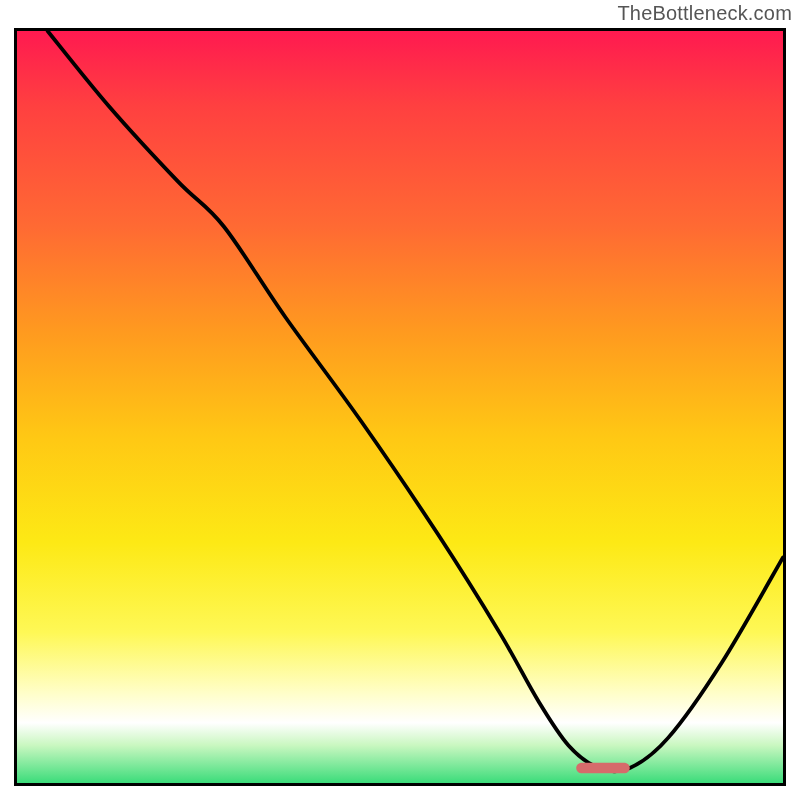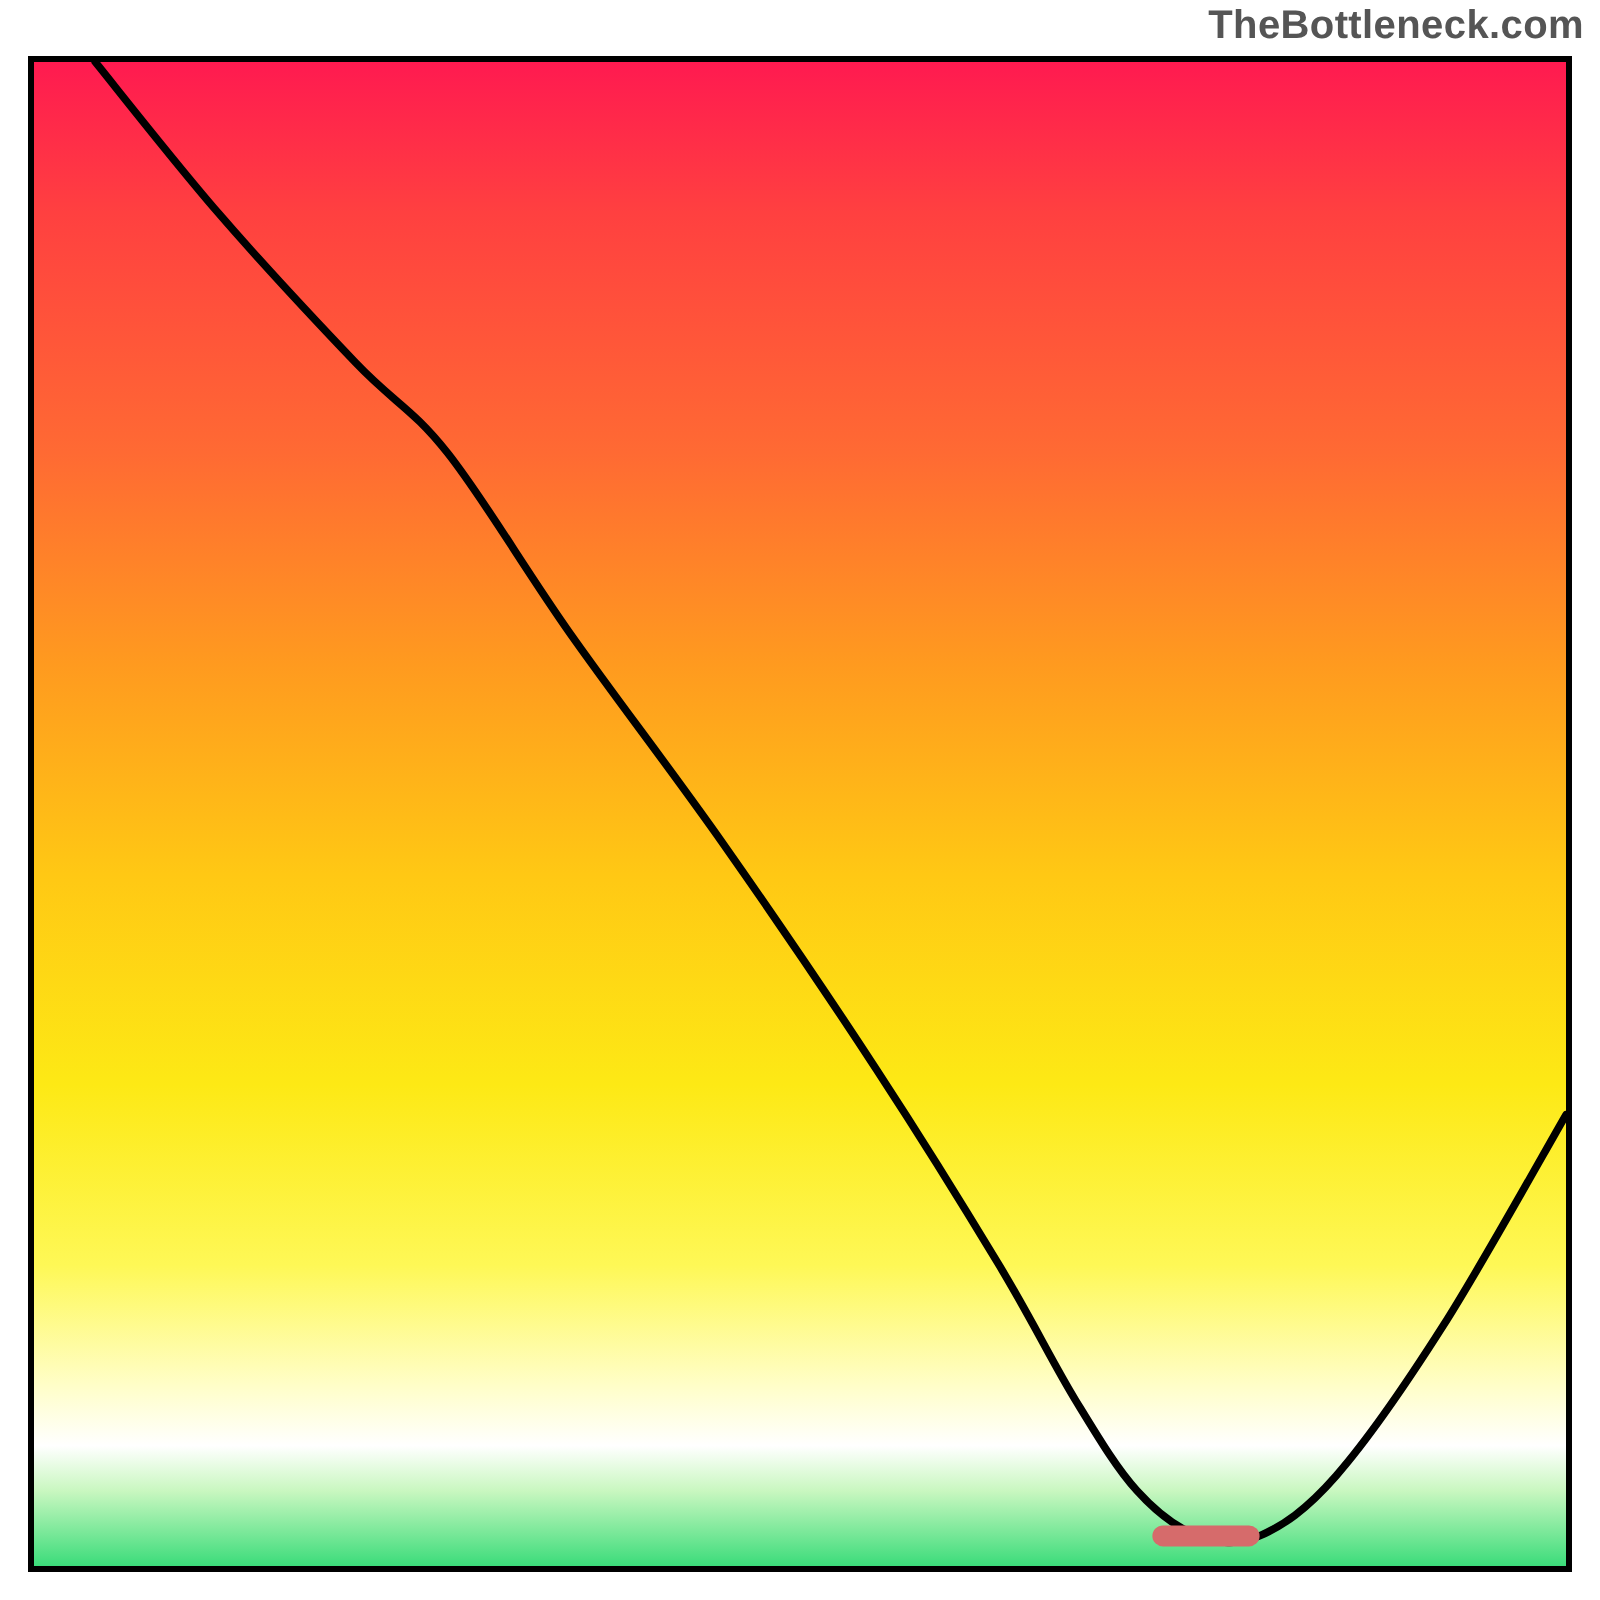--- a/index.html
+++ b/index.html
@@ -15,21 +15,21 @@
     position: relative;
     width: 800px;
     height: 800px;
     box-sizing: border-box;
   }
   .watermark {
     position: absolute;
     top: 2px;
     right: 8px;
     font-size: 20px;
-    font-weight: bold;
+    font-weight: normal;
     color: #555555;
     letter-spacing: 0.2px;
     z-index: 10;
   }
   .plot {
     position: absolute;
     left: 14px;
     top: 28px;
     width: 772px;
     height: 758px;

